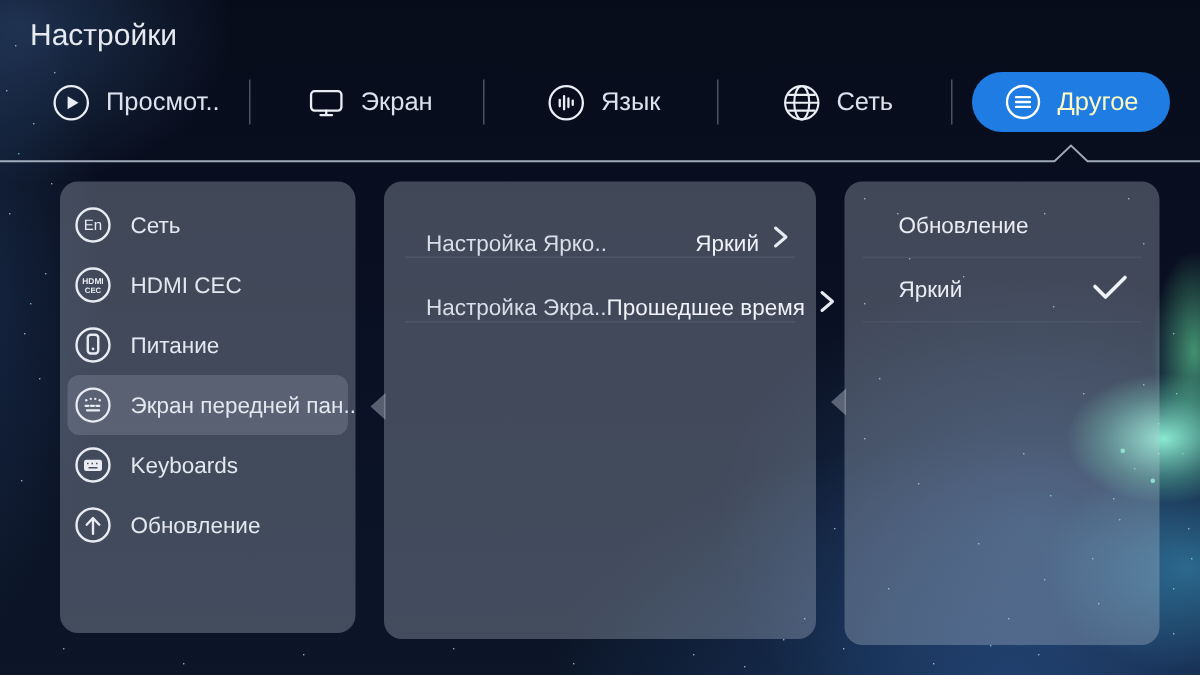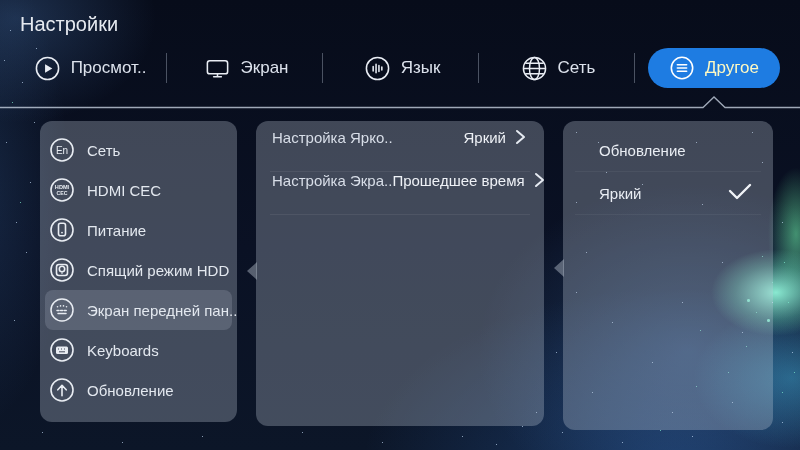--- a/index.html
+++ b/index.html
@@ -41,21 +41,21 @@
   .panel{position:absolute;border-radius:12px;background:rgba(196,204,218,0.30);}
   .notch{position:absolute;left:-9px;width:0;height:0;border-top:9px solid transparent;border-bottom:9px solid transparent;border-right:10px solid rgba(196,204,218,0.42);}
 
   .sidebar{left:40px;top:121px;width:197px;height:301px;padding-top:9px;box-sizing:border-box;}
   .sitem{height:40px;margin:0 5px;border-radius:8px;display:flex;align-items:center;padding-left:3px;gap:11px;}
   .sitem.selected{background:rgba(212,222,240,0.17);}
   .sitem .slabel{font-size:15px;color:#e3e8ef;white-space:nowrap;}
   .sitem svg{display:block;flex:0 0 auto;}
 
   .middle{left:256px;top:121px;width:288px;height:305px;padding-top:8px;box-sizing:border-box;}
-  .mrow{height:42px;display:flex;align-items:flex-start;padding:0 18px 0 16px;}
+  .mrow{height:42px;display:flex;align-items:flex-end;padding:0 18px 0 28px;}
   .mlabel{font-size:15px;color:#d8dee8;flex:1;white-space:nowrap;}
   .mval{font-size:15px;color:#eef1f6;margin-right:9px;white-space:nowrap;}
   .mdiv{height:1px;background:rgba(255,255,255,0.07);margin:0 14px;}
 
   .rightp{left:563px;top:121px;width:210px;height:309px;padding-top:8px;box-sizing:border-box;}
   .orow{height:42px;display:flex;align-items:center;padding:0 20px 0 36px;}
   .olabel{font-size:15px;color:#e9edf3;flex:1;white-space:nowrap;}
   .odiv{height:1px;background:rgba(255,255,255,0.05);margin:0 12px;}
 </style>
 </head>
@@ -159,31 +159,20 @@
     <div class="sitem">
       <span>
           <svg width="28" height="28" viewBox="0 0 28 28" fill="none" stroke="#e8ecf2" stroke-width="1.6">
             <circle cx="14" cy="14" r="11"></circle>
             <rect x="10.5" y="7.2" width="7" height="12.5" rx="2"></rect>
             <circle cx="14" cy="16.6" r="0.9" fill="#e8ecf2" stroke="none"></circle>
           </svg>
         </span>
       <span class="slabel">Питание</span>
     </div>
-    <div class="sitem">
-      <span>
-          <svg width="28" height="28" viewBox="0 0 28 28" fill="none" stroke="#e8ecf2" stroke-width="1.6">
-            <circle cx="14" cy="14" r="11"></circle>
-            <rect x="8.5" y="8.5" width="11" height="11" rx="2.5"></rect>
-            <circle cx="14" cy="13" r="2.7"></circle>
-            <circle cx="14" cy="17.1" r="0.8" fill="#e8ecf2" stroke="none"></circle>
-          </svg>
-        </span>
-      <span class="slabel">Спящий режим HDD</span>
-    </div>
     <div class="sitem selected">
       <span>
           <svg width="28" height="28" viewBox="0 0 28 28" fill="none" stroke="#e8ecf2" stroke-width="1.5" stroke-linecap="round">
             <circle cx="14" cy="14" r="11"></circle>
             <circle cx="9.5" cy="10.8" r="0.8" fill="#e8ecf2" stroke="none"></circle>
             <circle cx="12.5" cy="9.9" r="0.8" fill="#e8ecf2" stroke="none"></circle>
             <circle cx="15.5" cy="9.9" r="0.8" fill="#e8ecf2" stroke="none"></circle>
             <circle cx="18.5" cy="10.8" r="0.8" fill="#e8ecf2" stroke="none"></circle>
             <path d="M9 14.5 h10" stroke-dasharray="2 1.6"></path>
             <path d="M10 17.6 h8"></path>

